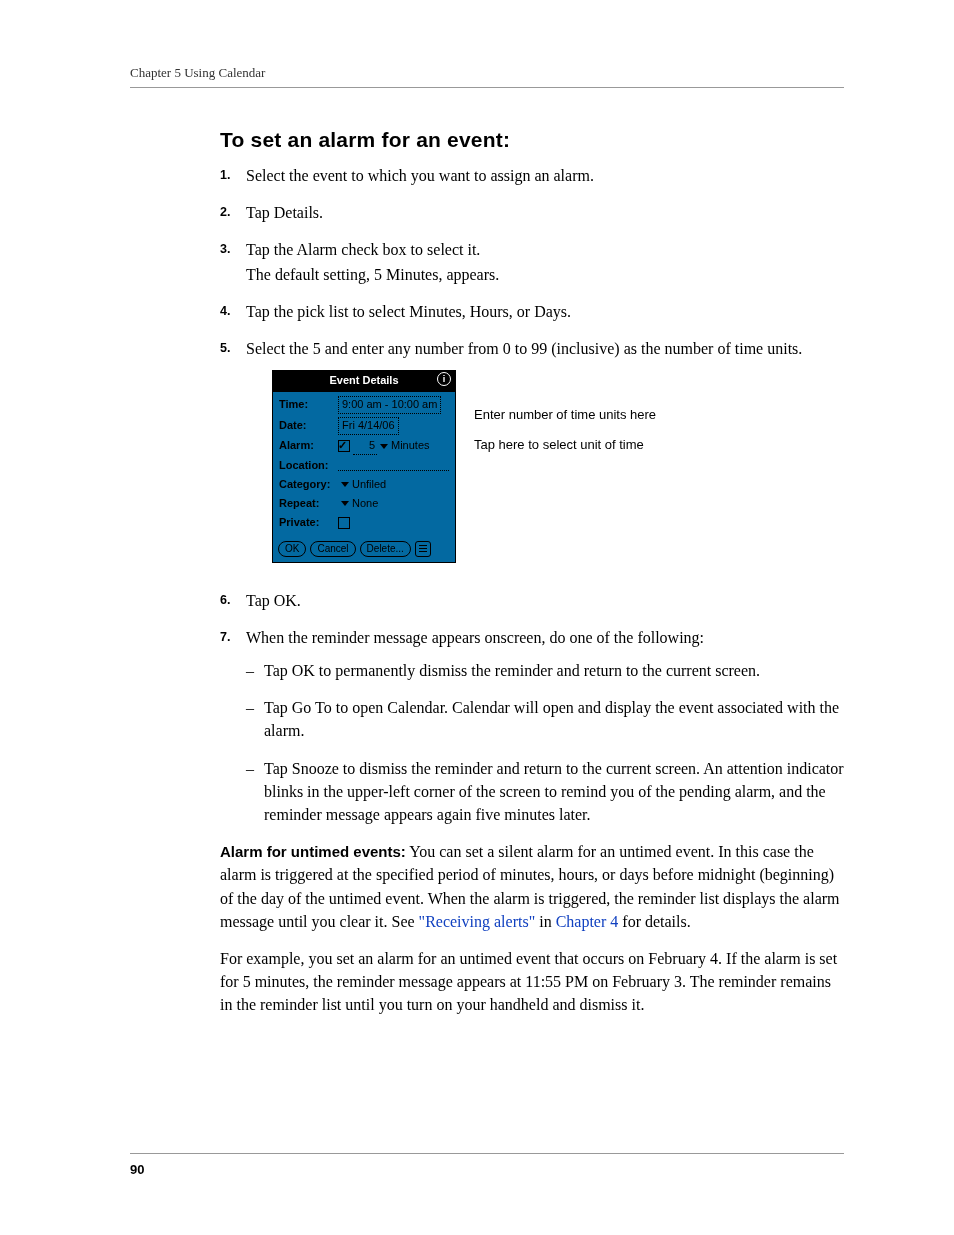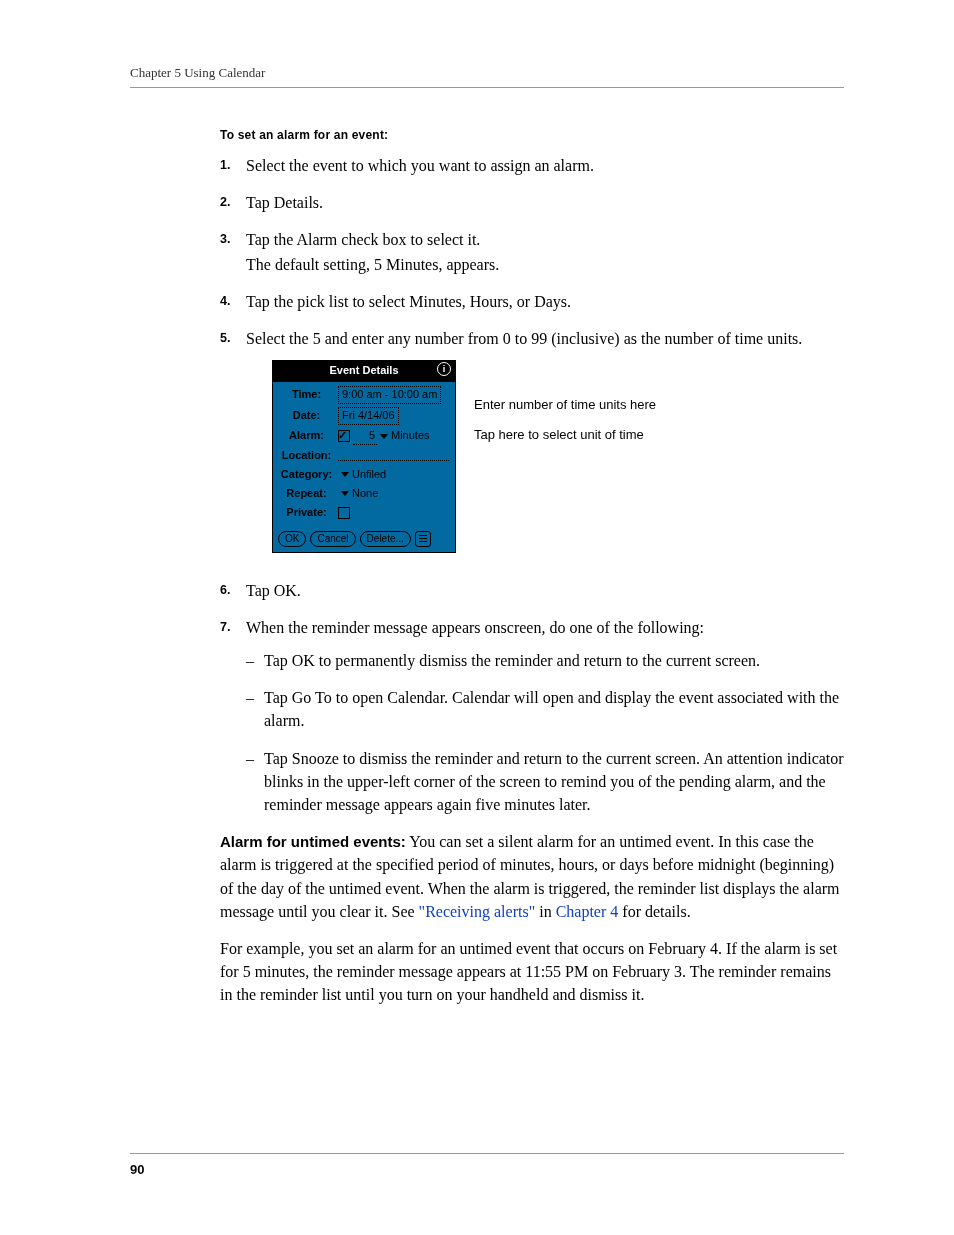--- a/index.html
+++ b/index.html
@@ -22,21 +22,21 @@
     border-bottom: 1px solid #999;
     padding-bottom: 6px;
     margin-bottom: 40px;
   }
   .content {
     margin-left: 90px; 
   }
   .section-title {
     font-family: "Arial Narrow", Arial, sans-serif;
     font-weight: bold;
-    font-size: 12px;
+    font-size: 21px;
     letter-spacing: 0.2px;
     margin-bottom: 12px;
   }
   ol.numbered {
     list-style: none;
     padding: 0;
     margin: 0;
     counter-reset: step;
   }
   ol.numbered > li {
@@ -97,21 +97,21 @@
   }
   .drow {
     display: flex;
     align-items: center;
     margin-bottom: 3px;
     white-space: nowrap;
   }
   .dlabel {
     font-weight: bold;
     width: 55px;
-    text-align: center;
+    text-align: left;
     padding-right: 4px;
     flex-shrink: 0;
   }
   .dotted-box {
     border: 1px dotted #000;
     padding: 0 3px;
     display: inline-block;
   }
   .dotted-underline {
     border-bottom: 1px dotted #000;

